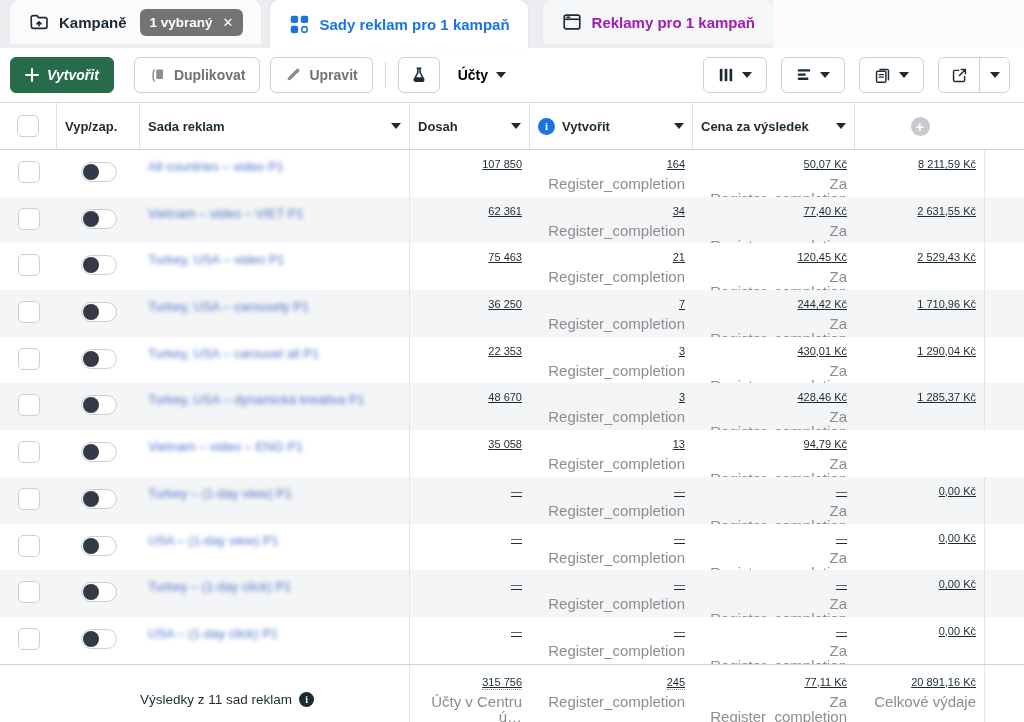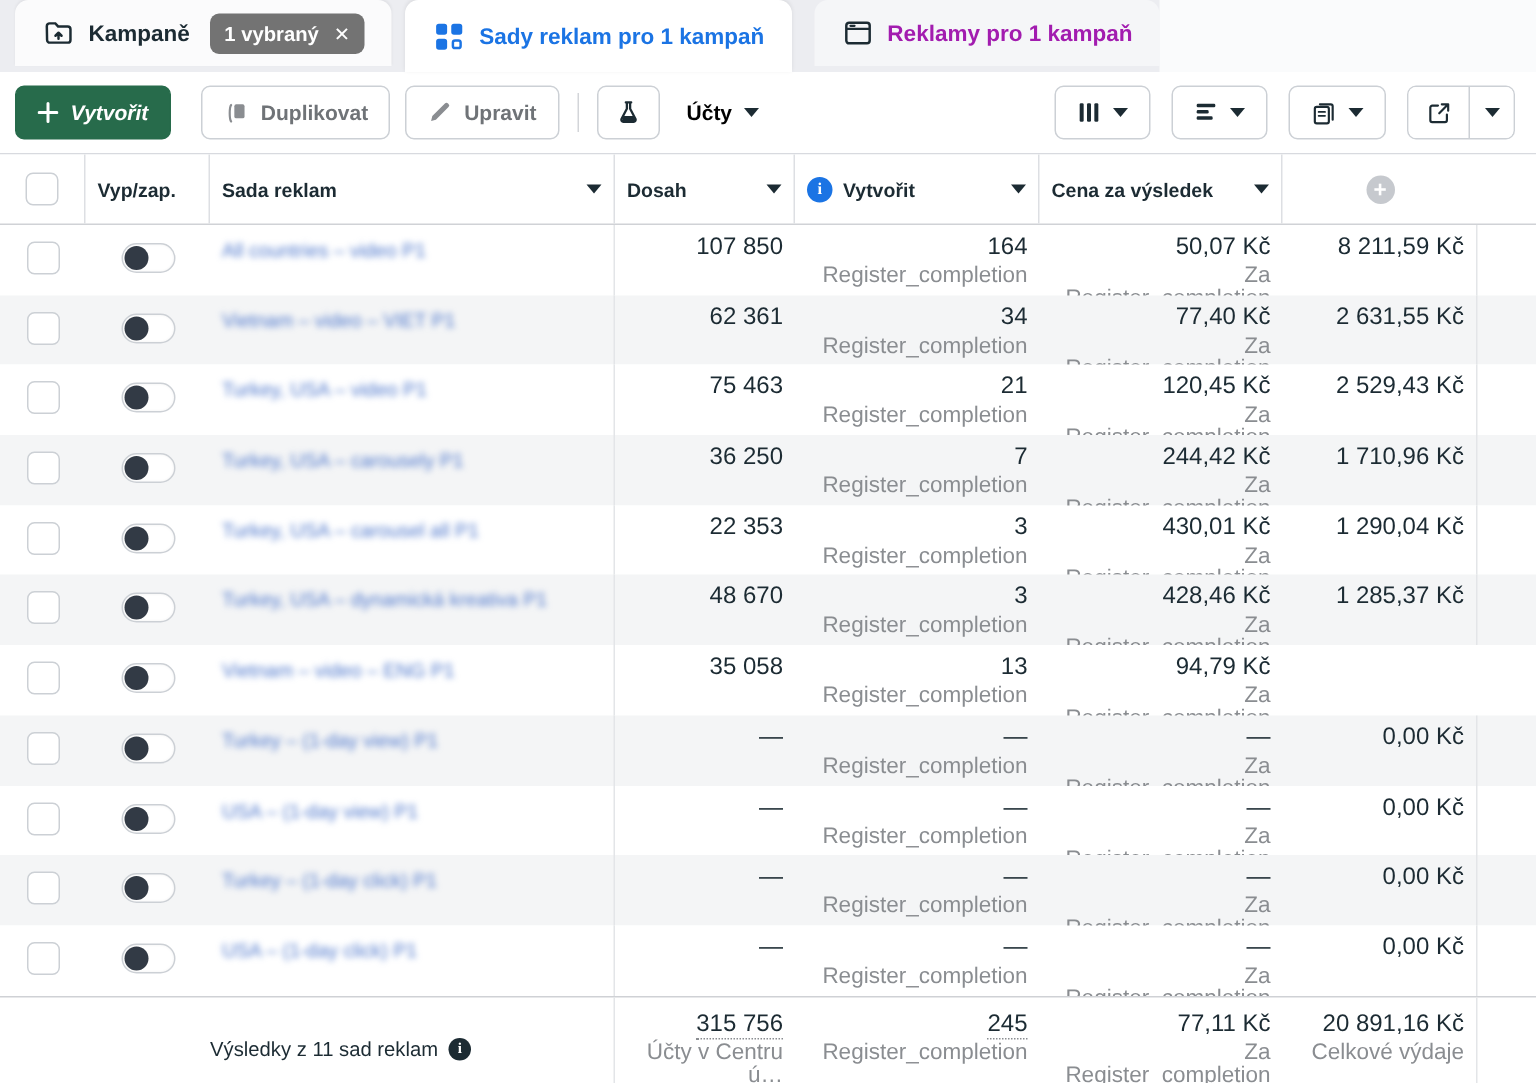--- a/index.html
+++ b/index.html
@@ -45,21 +45,21 @@
   .pluscircle { width:19px; height:19px; border-radius:50%; background:#c6c9ce; color:#fff; display:flex; align-items:center; justify-content:center; font-size:15px; margin:0 auto; cursor:pointer; }
 
   .trow { height:46.7px; background:#fff; }
   .trow.alt { background:#f4f5f6; }
   .cell { padding:6px 8px 0 8px; overflow:hidden; }
   .cell.cb { display:flex; align-items:flex-start; justify-content:center; padding-top:11px; }
   .cell.tg { display:flex; align-items:flex-start; justify-content:center; padding-top:12px; }
   .cell.nm { border-right:1px solid #e3e5e8; }
   .cell.right { text-align:right; }
   .cell.spentcol { border-right:1px solid #e3e5e8; }
-  .val { font-size:16px; line-height:17px; }
+  .val { font-size:11px; line-height:17px;text-decoration:underline; }
   .sub { font-size:15px; color:#8a8d91; line-height:15px; margin-top:3px; }
   .blurname { color:#4f78cc; filter:blur(2.1px); font-size:13px; line-height:16px; padding-top:3px; white-space:nowrap; cursor:pointer; }
 
   .checkbox { width:22px; height:22px; border:1.5px solid #ccd0d5; border-radius:5px; background:#fff; cursor:pointer; }
   .toggle { width:36px; height:20px; border:1px solid #ccd0d5; border-radius:11px; background:#fff; position:relative; cursor:pointer; box-shadow:inset 0 0 2px rgba(0,0,0,.06); }
   .toggle .knob { position:absolute; left:1px; top:1px; width:16px; height:16px; border-radius:50%; background:#323a45; }
 
   
   .tfoot { height:58.3px; border-top:1px solid #cfd1d5; background:#fff; }
   .fcell { padding:9px 8px 0 8px; }

